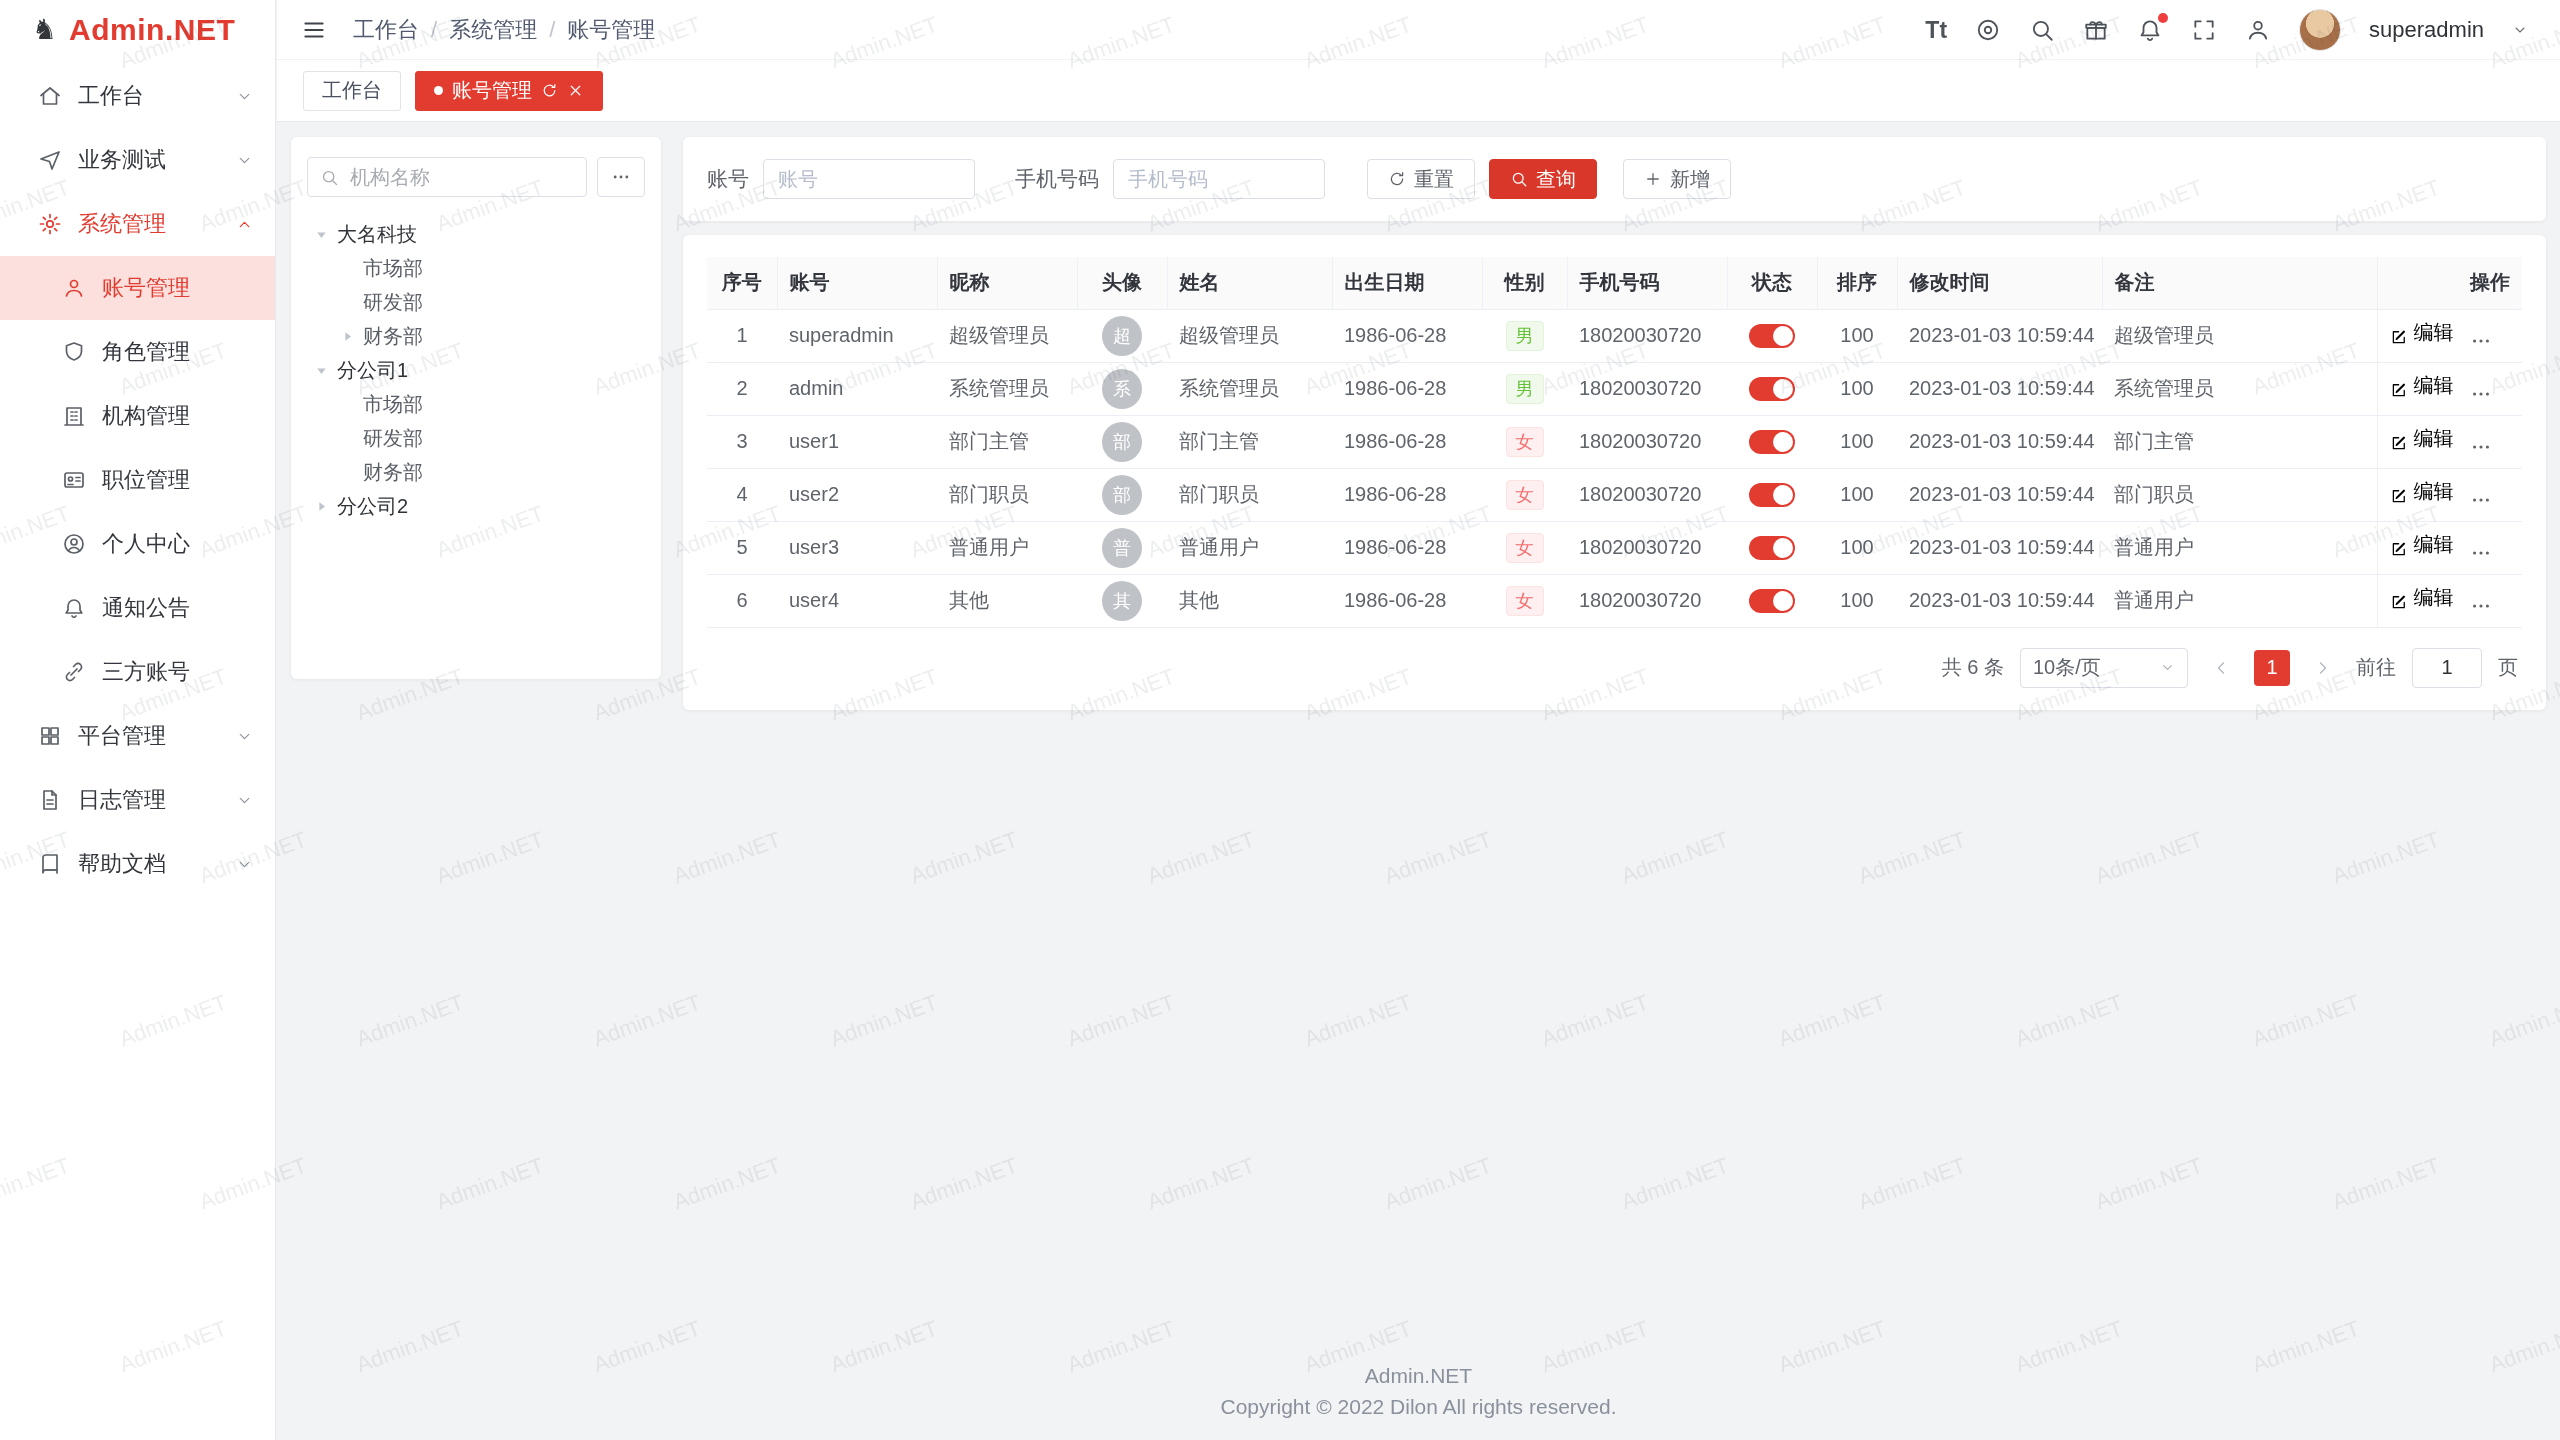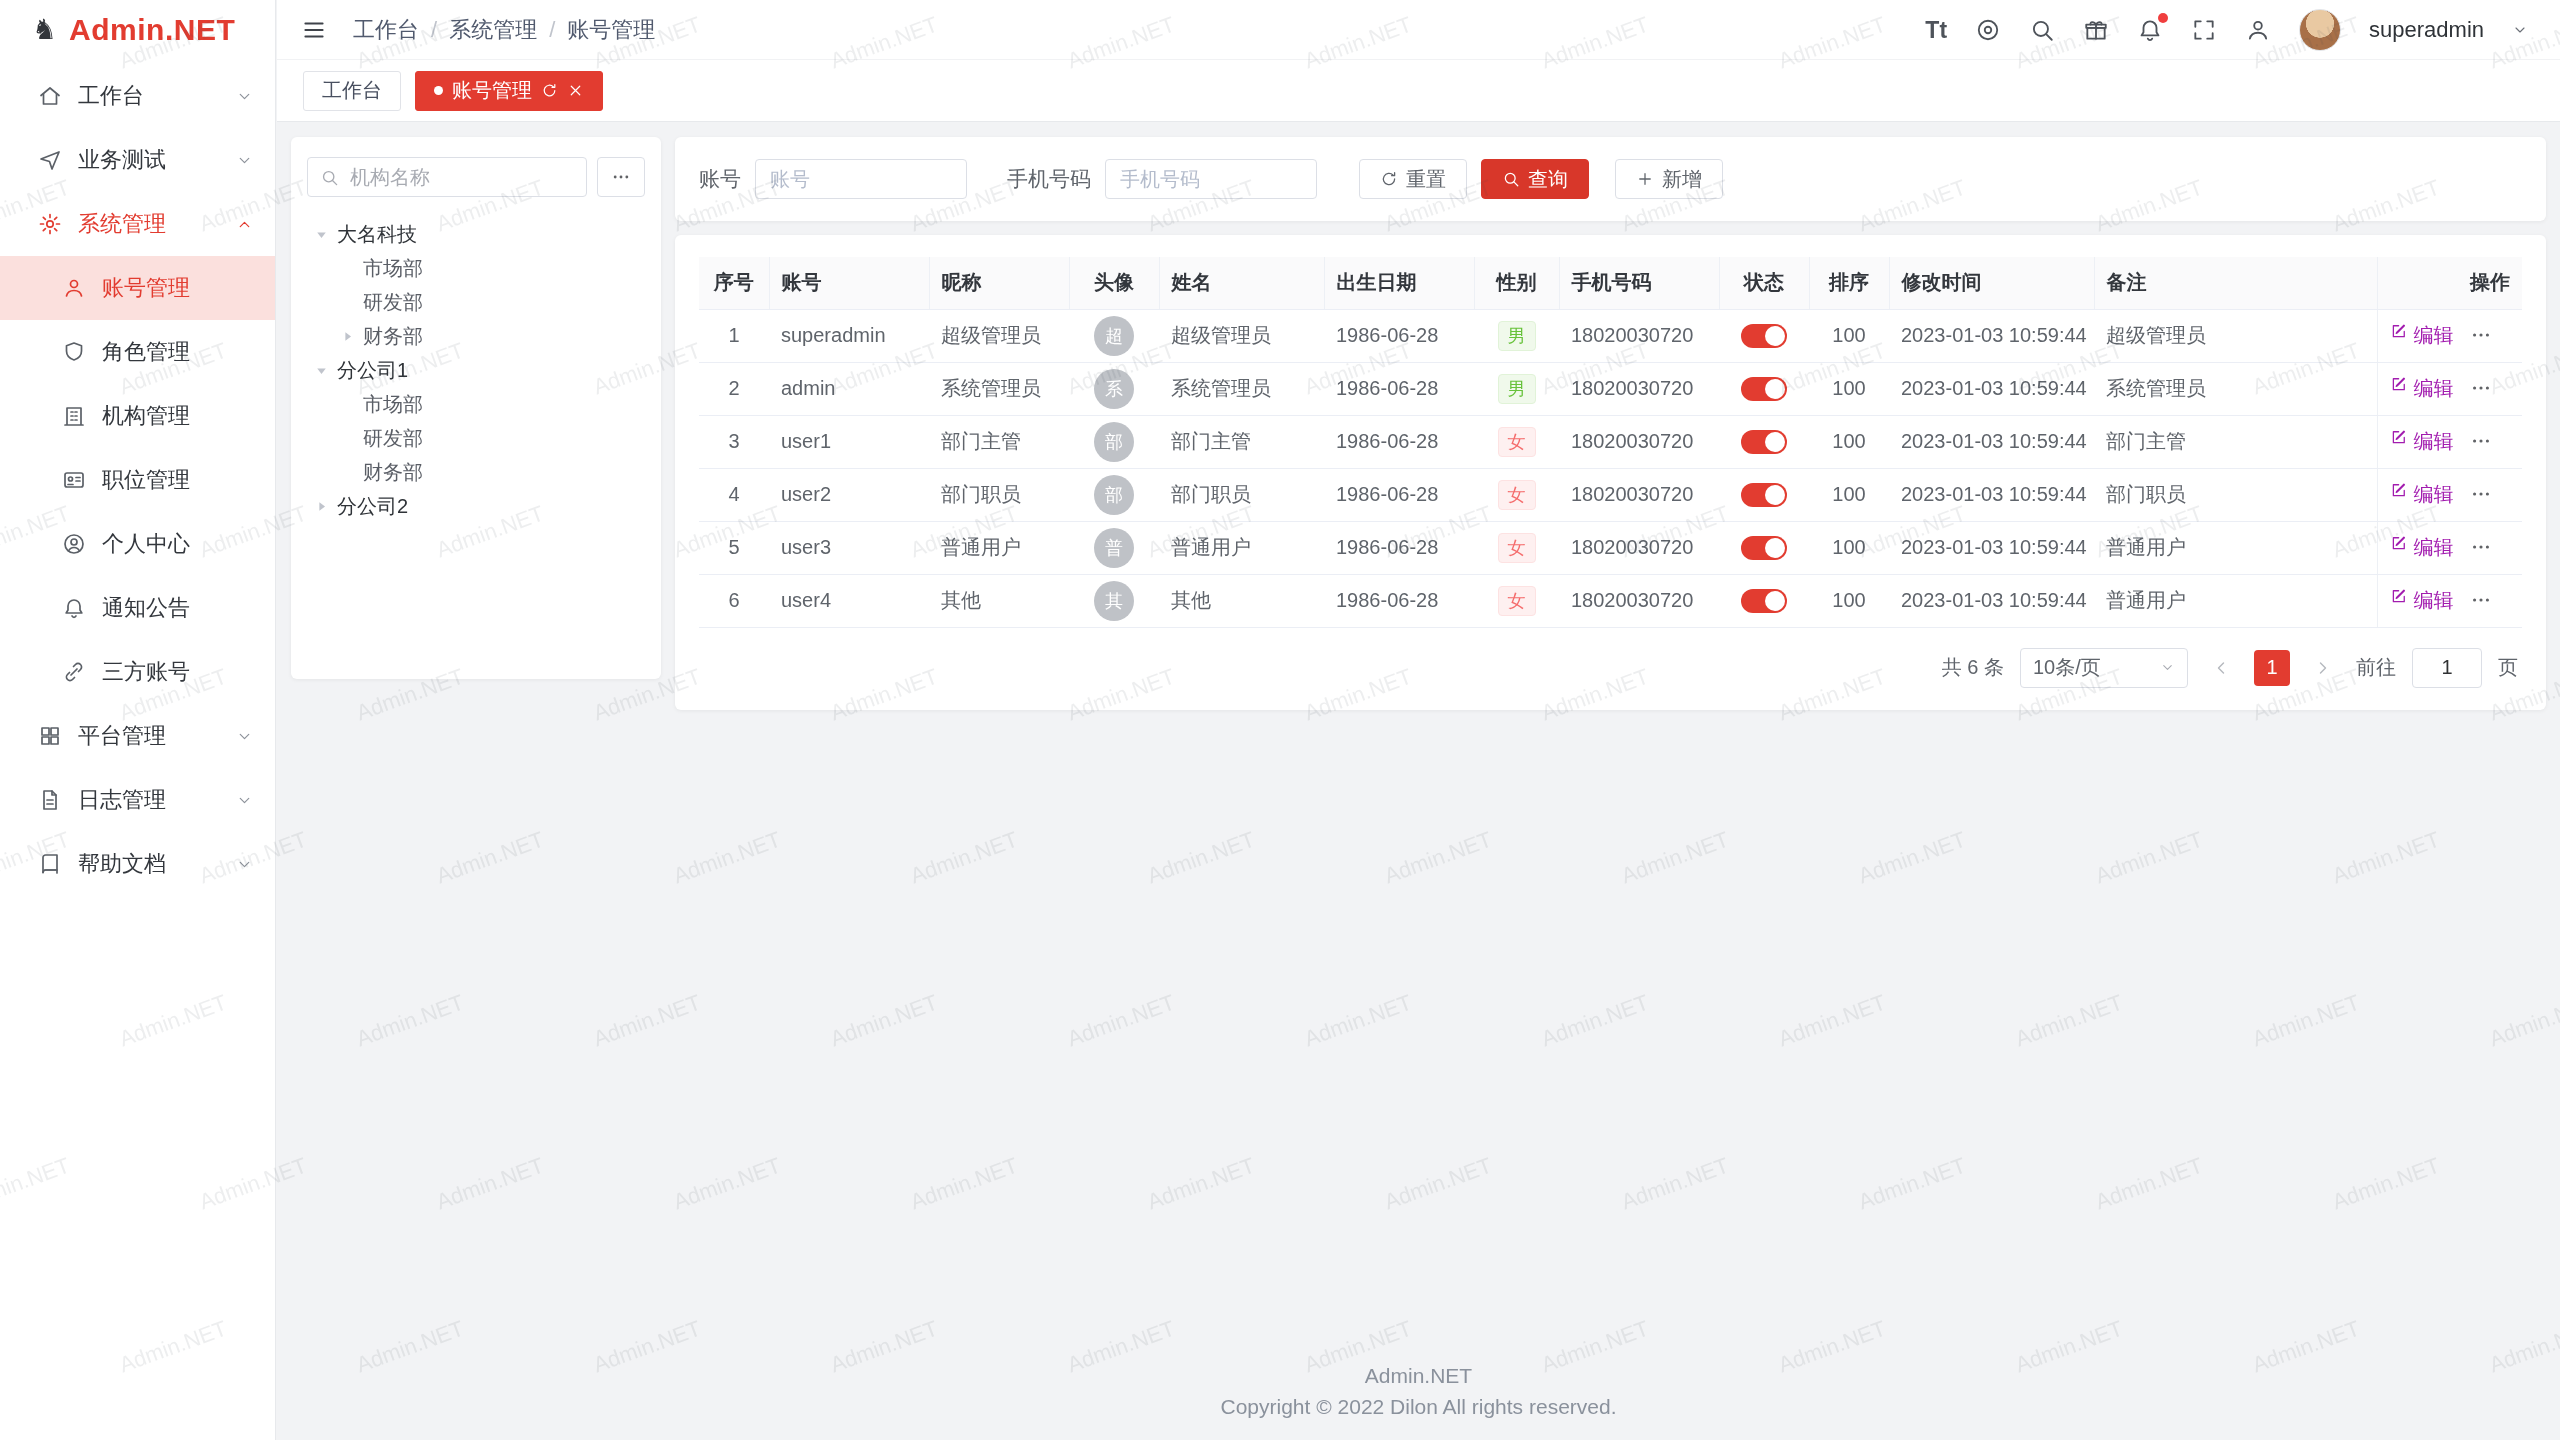--- a/index.html
+++ b/index.html
@@ -59,21 +59,21 @@
     padding:0 26px; border-bottom:1px solid #e7e9ec; }
   .tab { height:40px; display:flex; align-items:center; gap:9px; padding:0 18px;
     border:1px solid #e1e3e8; border-radius:3px; background:#fff; color:#495060;
     font-size:20px; cursor:pointer; white-space:nowrap; }
   .tab.active { background:#e23c30; border-color:#e23c30; color:#fff; }
   .tab-dot { width:9px; height:9px; border-radius:50%; background:#fff; }
   .tab .ticon { width:17px; height:17px; color:#fff; }
 
   
   .content { position:absolute; top:123px; left:0; right:0; bottom:0;
-    padding:14px; display:flex; gap:14px; align-items:flex-start; }
+    padding:14px; display:flex; gap:22px; align-items:flex-start; }
   .card { background:#fff; border-radius:6px; box-shadow:0 1px 4px rgba(0,0,0,0.06); }
 
   .org-card { width:370px; height:542px; padding:20px 16px; flex:none; }
   .org-head { display:flex; gap:10px; margin-bottom:20px; }
   .search-box { flex:1; height:40px; border:1px solid #dcdfe6; border-radius:4px;
     display:flex; align-items:center; gap:9px; padding:0 12px; background:#fff; }
   .search-box .sicon { width:19px; height:19px; color:#a8abb2; flex:none; }
   .search-box input { border:none; outline:none; font-size:20px; width:100%;
     font-family:inherit; color:#303133; background:transparent; }
   .search-box input::placeholder { color:#a8abb2; }
@@ -113,21 +113,21 @@
   .tavatar { width:40px; height:40px; border-radius:50%; background:#bfc2c7; color:#fff;
     font-size:18px; display:inline-flex; align-items:center; justify-content:center; }
   .tag { display:inline-block; font-size:18px; line-height:1; padding:5px 9px; border-radius:4px; }
   .tag-m { color:#67c23a; background:#f0f9eb; border:1px solid #e1f3d8; }
   .tag-f { color:#f56c6c; background:#fef0f0; border:1px solid #fde2e2; }
   .toggle { width:46px; height:24px; border-radius:12px; background:#e23c30;
     position:relative; display:inline-block; cursor:pointer; vertical-align:middle; }
   .toggle .knob { position:absolute; top:2px; right:2px; width:20px; height:20px;
     border-radius:50%; background:#fff; }
   .op-cell { border-left:1px solid #edf0f5; }
-  .edit-link { color:#a21caf; display:inline-flex; align-items:flex-start; gap:6px; cursor:pointer; }
+  .edit-link { color:#000000; display:inline-flex; align-items:flex-end; gap:6px; cursor:pointer; }
   .edit-link .eicon { width:18px; height:18px; }
   .row-more { width:22px; height:22px; color:#606266; margin-left:16px; cursor:pointer;
     vertical-align:middle; display:inline-block; }
 
   .pager { display:flex; justify-content:flex-end; align-items:center; gap:16px;
     padding:20px 4px 8px; font-size:20px; color:#5f646b; }
   .select { width:168px; height:40px; border:1px solid #dcdfe6; border-radius:4px;
     display:flex; align-items:center; justify-content:space-between; padding:0 12px;
     cursor:pointer; color:#5f646b; }
   .sel-chev { width:15px; height:15px; color:#a8abb2; }

